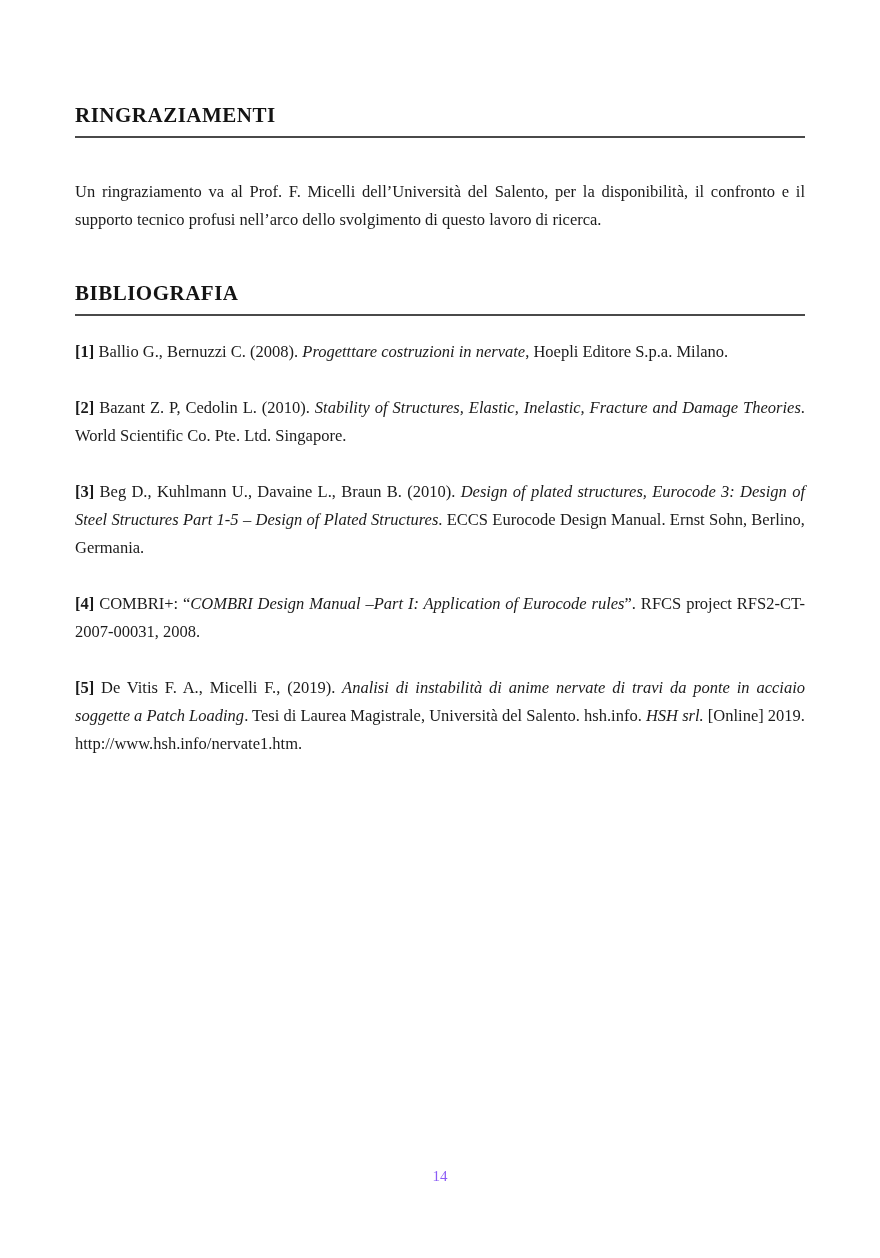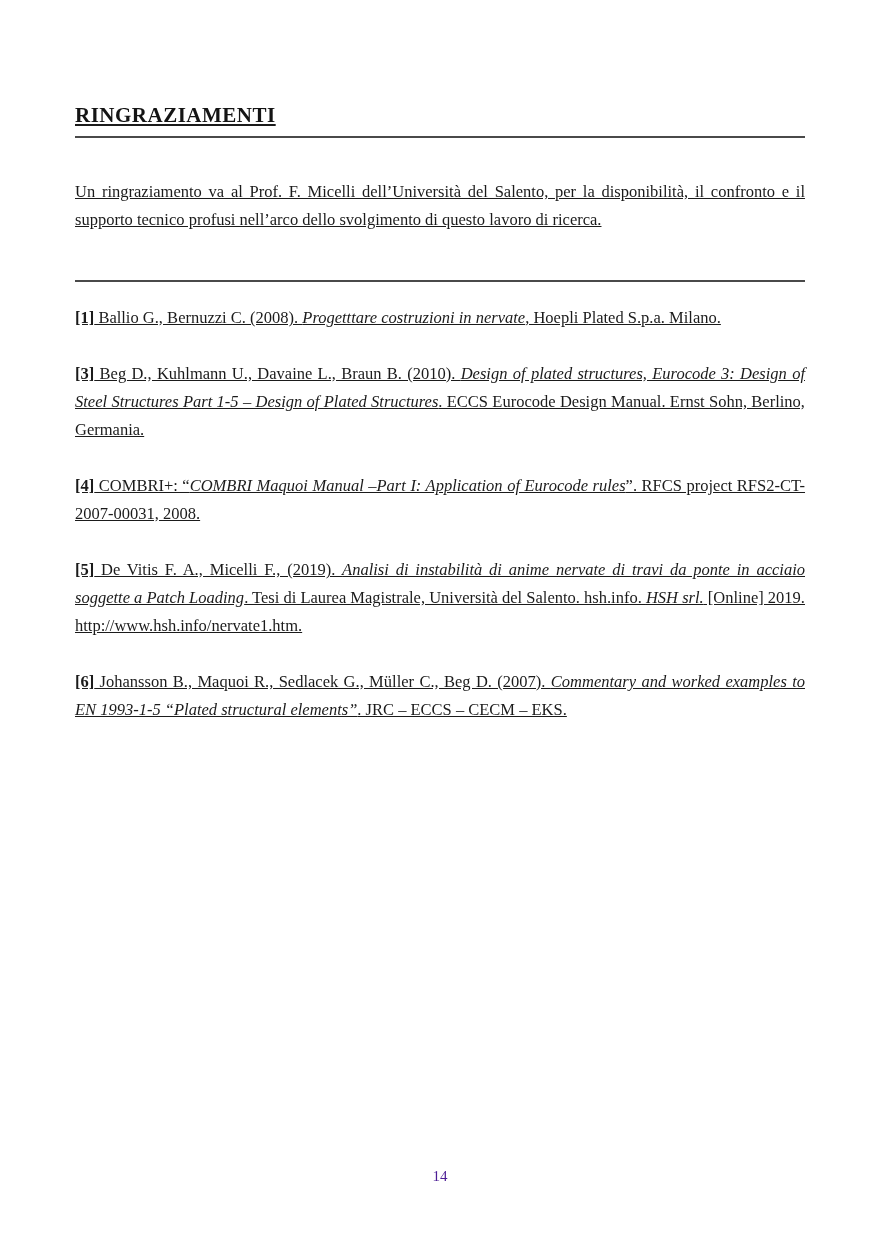--- a/index.html
+++ b/index.html
@@ -10,21 +10,20 @@
     font-family: "Liberation Serif", "DejaVu Serif", serif;
     color: #1b1b1b;
     position: relative;
     overflow: hidden;
   }
   .page {
     position: relative;
     width: 880px;
     height: 1016px;
     padding: 102px 75px 0 75px;
-    text-decoration: underline;
   }
   .section-heading {
     font-size: 21px;
     font-weight: bold;
     letter-spacing: 0.5px;
     line-height: 26px;
     color: #141414;
   }
   .heading-rule {
     border: none;
@@ -41,42 +40,43 @@
   .bib-section { margin-top: 46px; }
   .ref-list { margin-top: 22px; }
   .reference { margin-bottom: 28px; }
   .page-footer {
     position: absolute;
     left: 0;
     top: 1168px;
     width: 880px;
     text-align: center;
     font-size: 15px;
-    color: #4c1d95;
+    color: #8b5cf6;
   }
 </style>
 </head>
 <body>
 
 <div class="page">
 
   <div class="ack-section">
     <h1 class="section-heading">RINGRAZIAMENTI</h1>
     <hr class="heading-rule">
     <div class="ack-block body-text">
       <div>Un ringraziamento va al Prof. F. Micelli dell’Università del Salento, per la disponibilità, il confronto e il supporto tecnico profusi nell’arco dello svolgimento di questo lavoro di ricerca.</div>
     </div>
   </div>
 
   <div class="bib-section">
+    <h1 class="section-heading">BIBLIOGRAFIA</h1>
     <hr class="heading-rule">
     <div class="ref-list body-text">
-      <p class="reference"><span style="font-weight: bold;">[1]</span><span> Ballio G., Bernuzzi C. (2008). </span><span style="font-style: italic;">Progetttare costruzioni in nervate</span><span>, Hoepli Plated S.p.a. Milano.</span></p>
+      <p class="reference"><span style="font-weight: bold;">[1]</span><span> Ballio G., Bernuzzi C. (2008). </span><span style="font-style: italic;">Progetttare costruzioni in nervate</span><span>, Hoepli Editore S.p.a. Milano.</span></p>
+      <p class="reference"><span style="font-weight: bold;">[2]</span><span> Bazant Z. P, Cedolin L. (2010). </span><span style="font-style: italic;">Stability of Structures, Elastic, Inelastic, Fracture and Damage Theories</span><span>. World Scientific Co. Pte. Ltd. Singapore.</span></p>
       <p class="reference"><span style="font-weight: bold;">[3]</span><span> Beg D., Kuhlmann U., Davaine L., Braun B. (2010). </span><span style="font-style: italic;">Design of plated structures, Eurocode 3: Design of Steel Structures Part 1-5 – Design of Plated Structures</span><span>. ECCS Eurocode Design Manual. Ernst Sohn, Berlino, Germania.</span></p>
-      <p class="reference"><span style="font-weight: bold;">[4]</span><span> COMBRI+: “</span><span style="font-style: italic;">COMBRI Maquoi Manual –Part I: Application of Eurocode rules</span><span>”. RFCS project RFS2-CT-2007-00031, 2008.</span></p>
+      <p class="reference"><span style="font-weight: bold;">[4]</span><span> COMBRI+: “</span><span style="font-style: italic;">COMBRI Design Manual –Part I: Application of Eurocode rules</span><span>”. RFCS project RFS2-CT-2007-00031, 2008.</span></p>
       <p class="reference"><span style="font-weight: bold;">[5]</span><span> De Vitis F. A., Micelli F., (2019).  </span><span style="font-style: italic;">Analisi di instabilità di anime nervate di travi da ponte in acciaio soggette a Patch Loading</span><span>. Tesi di Laurea Magistrale, Università del Salento. hsh.info. </span><span style="font-style: italic;">HSH srl.</span><span> [Online] 2019. http://www.hsh.info/nervate1.htm.</span></p>
-      <p class="reference"><span style="font-weight: bold;">[6]</span><span> Johansson B., Maquoi R., Sedlacek G., Müller C., Beg D. (2007). </span><span style="font-style: italic;">Commentary and worked examples to EN 1993-1-5 “Plated structural elements”</span><span>. JRC – ECCS – CECM – EKS.</span></p>
     </div>
   </div>
 
   <div class="page-footer">14</div>
 
 </div>
 
 </body></html>

